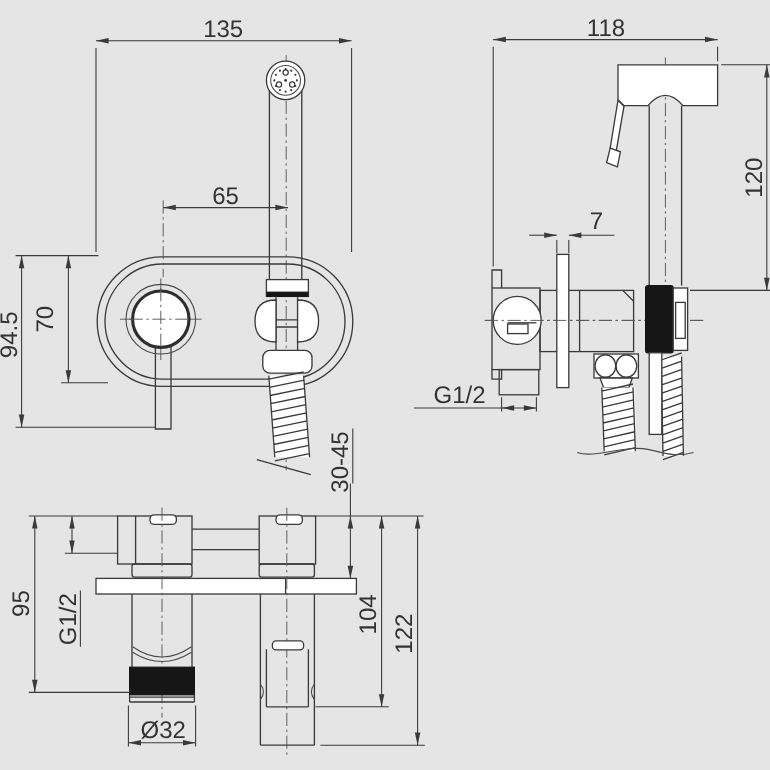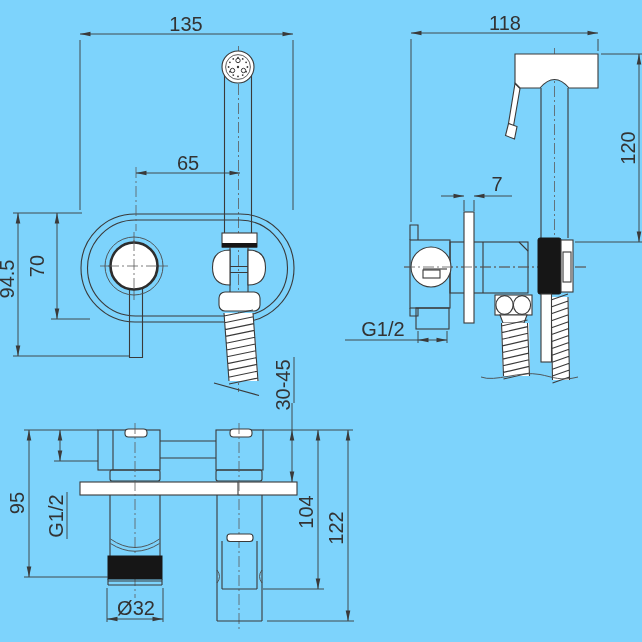--- a/index.html
+++ b/index.html
@@ -1,16 +1,16 @@
 <!DOCTYPE html>
 <html><head>
 <meta charset="utf-8">
 <style>
   html,body{margin:0;padding:0;background:#ffffff;}
-  #stage{position:relative;width:642px;height:642px;background:#7dd3fc;overflow:hidden;
+  #stage{position:relative;width:642px;height:642px;background:#e5e5e5;overflow:hidden;
          font-family:"Liberation Sans","DejaVu Sans",sans-serif;}
   svg{position:absolute;left:0;top:0;}
   .ln   {stroke:#3a3a3a;stroke-width:1.1;fill:none;stroke-linecap:butt;}
   .lnw  {stroke:#3a3a3a;stroke-width:1.1;fill:#ffffff;}
   .thick{stroke:#2d2d2d;stroke-width:2.6;fill:#ffffff;}
   .thin {stroke:#4a4a4a;stroke-width:0.9;fill:none;}
   .cl   {stroke:#5a5a5a;stroke-width:0.8;fill:none;stroke-dasharray:11 3 2 3;}
   .dim  {stroke:#3a3a3a;stroke-width:0.9;fill:none;}
   .blk  {fill:#161616;stroke:#161616;}
   text.d{font-family:"Liberation Sans","DejaVu Sans",sans-serif;font-size:20px;fill:#333333;}

